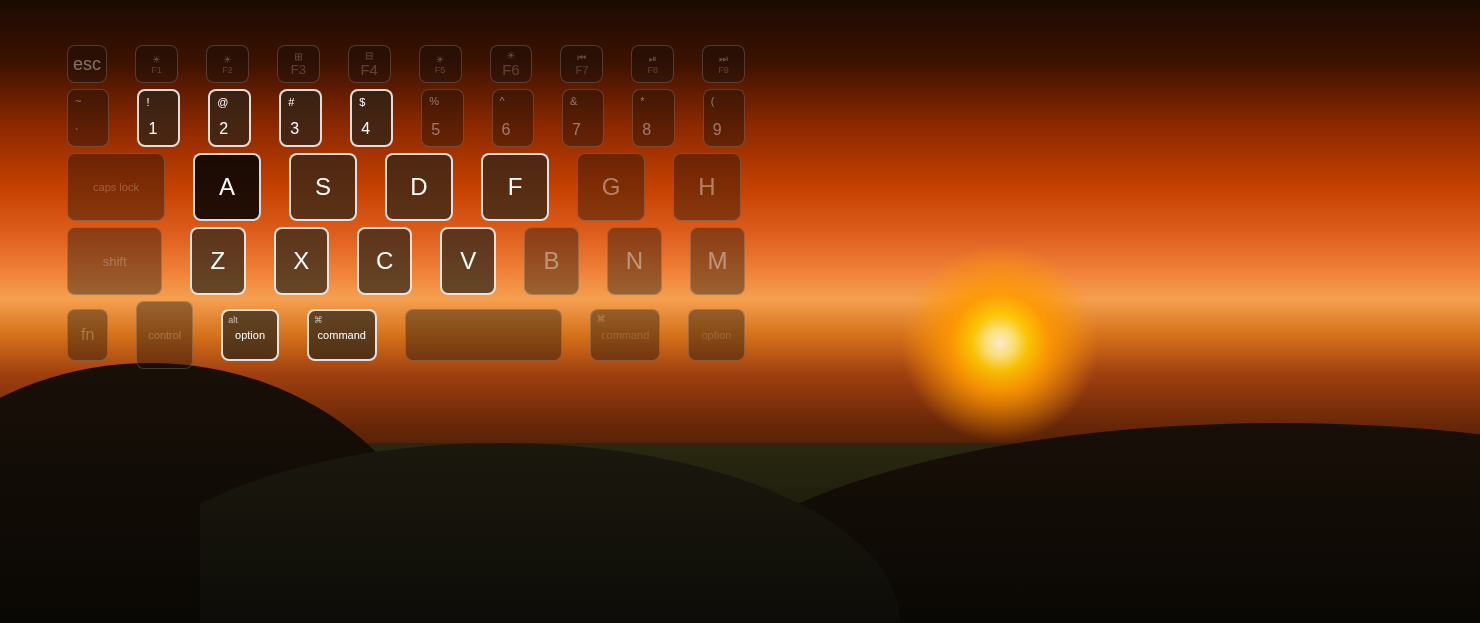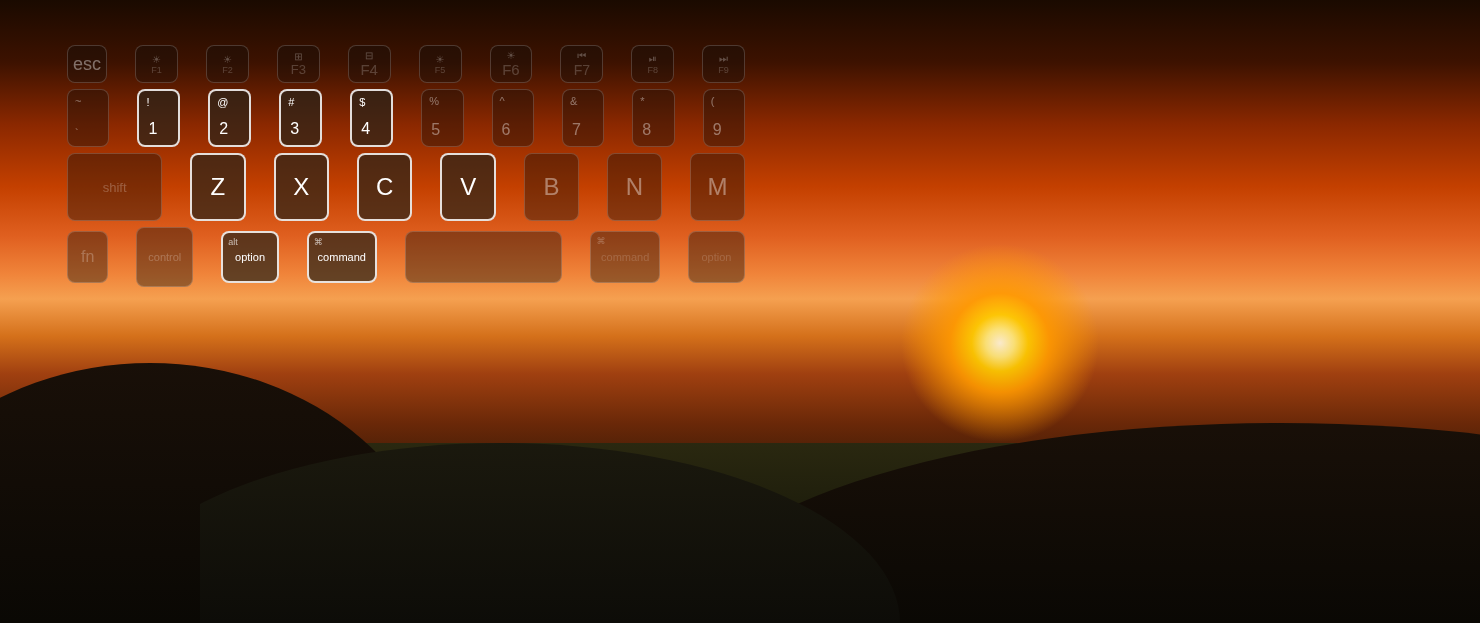--- a/index.html
+++ b/index.html
@@ -201,21 +201,21 @@
     <div class="key key-fn-wide dim" style="width:62px">
       <span class="key-icon">☀</span>
       <span style="font-size:9px;opacity:0.5">F5</span>
     </div>
     <div class="key key-fn-wide dim" style="width:62px">
       <span class="key-icon">☀</span>
       <span style="font-size:15px;opacity:0.5">F6</span>
     </div>
     <div class="key key-fn-wide dim" style="width:62px">
       <span class="key-icon">⏮</span>
-      <span style="font-size:14px;opacity:0.5">F7</span>
+      <span style="font-size:11px;opacity:0.5">F7</span>
     </div>
     <div class="key key-fn-wide dim" style="width:62px">
       <span class="key-icon">⏯</span>
       <span style="font-size:9px;opacity:0.5">F8</span>
     </div>
     <div class="key key-fn-wide dim" style="width:62px">
       <span class="key-icon">⏭</span>
       <span style="font-size:9px;opacity:0.5">F9</span>
     </div>
   </div>
@@ -257,20 +257,43 @@
       <span style="font-size:11px;position:absolute;top:5px;left:7px">*</span>
       <span style="font-size:16px;position:absolute;bottom:7px;left:9px;font-weight:300">8</span>
     </div>
     <div class="key dim" style="width:58px;height:58px">
       <span style="font-size:11px;position:absolute;top:5px;left:7px">(</span>
       <span style="font-size:16px;position:absolute;bottom:7px;left:9px;font-weight:300">9</span>
     </div>
   </div>
 
 
+  <div class="key-row row-asdf">
+    <div class="key dim" style="width:98px;height:68px">
+      <span style="font-size:11px;opacity:0.6">caps lock</span>
+    </div>
+    <div class="key dark-highlighted" style="width:68px;height:68px;background:rgba(8,6,4,0.88)">
+      <span style="font-size:24px;font-weight:300">A</span>
+    </div>
+    <div class="key highlighted" style="width:68px;height:68px">
+      <span style="font-size:24px;font-weight:300">S</span>
+    </div>
+    <div class="key highlighted" style="width:68px;height:68px">
+      <span style="font-size:24px;font-weight:300">D</span>
+    </div>
+    <div class="key highlighted" style="width:68px;height:68px">
+      <span style="font-size:24px;font-weight:300">F</span>
+    </div>
+    <div class="key dim" style="width:68px;height:68px">
+      <span style="font-size:24px;font-weight:300">G</span>
+    </div>
+    <div class="key dim" style="width:68px;height:68px">
+      <span style="font-size:24px;font-weight:300">H</span>
+    </div>
+  </div>
 
   <div class="key-row row-zxcv">
     <div class="key dim" style="width:118px;height:68px">
       <span style="font-size:13px;opacity:0.6">shift</span>
     </div>
     <div class="key highlighted" style="width:68px;height:68px">
       <span style="font-size:24px;font-weight:300">Z</span>
     </div>
     <div class="key highlighted" style="width:68px;height:68px">
       <span style="font-size:24px;font-weight:300">X</span>
@@ -289,21 +312,21 @@
     </div>
     <div class="key dim" style="width:68px;height:68px">
       <span style="font-size:24px;font-weight:300">M</span>
     </div>
   </div>
 
   <div class="key-row">
     <div class="key dim" style="width:52px;height:52px">
       <span style="font-size:16px;opacity:0.6">fn</span>
     </div>
-    <div class="key dim" style="width:72px;height:60px">
+    <div class="key dim" style="width:72px;height:68px">
       <span style="font-size:11px;opacity:0.6">control</span>
     </div>
     <div class="key highlighted" style="width:72px;height:52px">
       <span style="font-size:9px;position:absolute;top:4px;left:5px;opacity:0.65">alt</span>
       <span style="font-size:11px">option</span>
     </div>
     <div class="key highlighted" style="width:88px;height:52px">
       <span style="font-size:9px;position:absolute;top:4px;left:5px;opacity:0.65">⌘</span>
       <span style="font-size:11px">command</span>
     </div>

